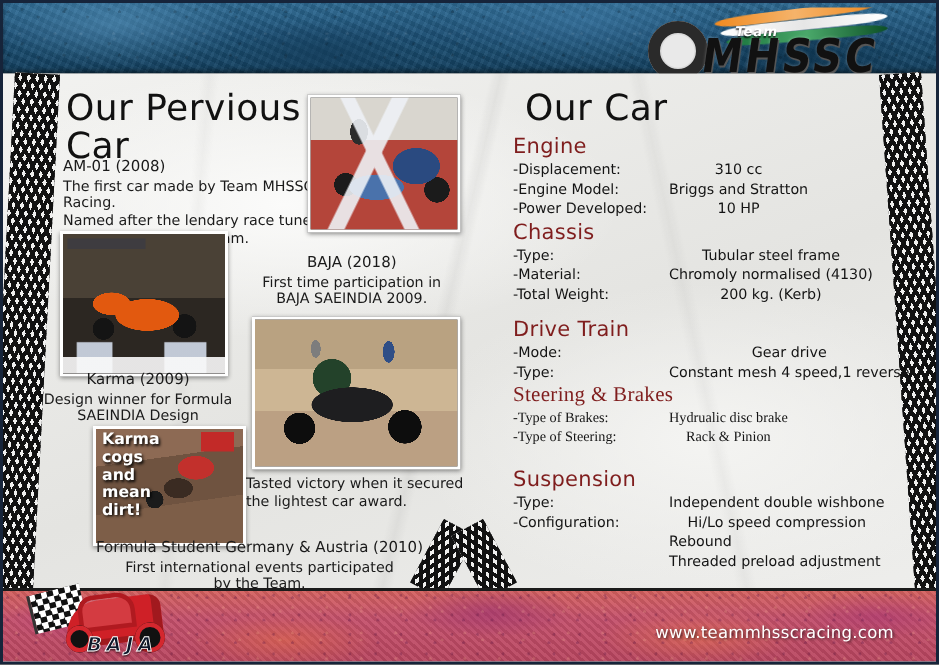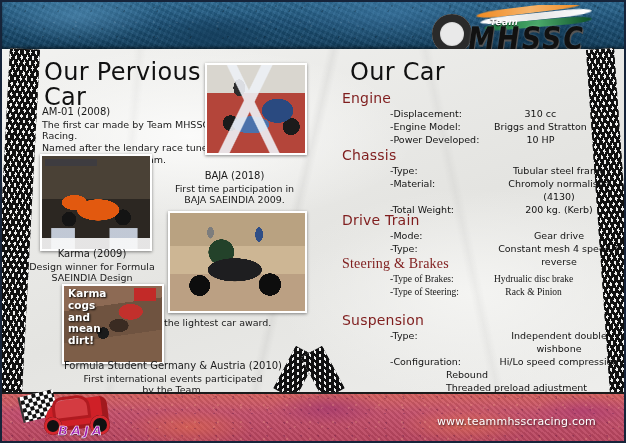--- a/index.html
+++ b/index.html
@@ -131,21 +131,21 @@
   .cap .t{font-size:10px;}
   .center{text-align:center;}
   
   .photo{position:absolute;border:2px solid #ffffff;box-shadow:0 1px 3px rgba(0,0,0,.45);overflow:hidden;background:#555;}
   .photo .inner{position:absolute;inset:0;}
   .ph-overlay{position:absolute;color:#fff;font-weight:bold;font-size:10.5px;line-height:1.12;text-shadow:1px 1px 2px #000;}
   
   .spec-group{position:absolute;left:340px;}
   .spec-h{font-size:14px;color:#7f1d1d;margin-bottom:1px;letter-spacing:.2px;}
   .spec-row{display:flex;font-size:9.5px;color:#141414;line-height:1.38;}
-  .spec-k{width:104px;flex:0 0 104px;margin-left:48px;}
+  .spec-k{width:104px;flex:0 0 104px;}
   .spec-v{flex:1;text-align:center;}
   .spec-v2{margin-left:104px;font-size:9.5px;line-height:1.38;color:#141414;}
   
   .baja{position:absolute;left:12px;bottom:2px;width:118px;height:46px;}
   .baja .car{
     position:absolute;left:30px;top:6px;width:64px;height:30px;background:#cf2027;
     border-radius:22px 8px 4px 4px;transform:rotate(-7deg);
     box-shadow:inset -6px -4px 0 rgba(0,0,0,.22);
   }
   .baja .cage{
@@ -155,21 +155,21 @@
   .baja .w{position:absolute;border-radius:50%;background:#111;box-shadow:inset 0 0 0 3px #d4272e;}
   .baja .w1{left:30px;top:24px;width:18px;height:18px;}
   .baja .w2{left:76px;top:22px;width:20px;height:20px;}
   .baja .flagchk{
     position:absolute;left:6px;top:0px;width:34px;height:26px;transform:rotate(-14deg);
     background:
       repeating-conic-gradient(#111 0% 25%, #fff 0% 50%) 0 0/8px 8px;
     border-left:2px solid #333;
   }
   .baja .word{
-    position:absolute;left:44px;bottom:1px;font-size:13px;font-weight:bold;color:#a21caf;
+    position:absolute;left:44px;bottom:1px;font-size:13px;font-weight:bold;color:#0f172a;
     letter-spacing:3px;font-style:italic;
     -webkit-text-stroke:.6px #fff;text-shadow:0 1px 1px rgba(0,0,0,.5);
   }
   .site{
     position:absolute;right:28px;bottom:13px;color:#fff;font-size:11px;
     text-shadow:1px 1px 2px rgba(0,0,0,.65);letter-spacing:.2px;
   }
 </style>
 </head>
 <body>
@@ -257,20 +257,21 @@
     <div class="inner" style="background:
         radial-gradient(ellipse 42px 18px at 48% 58%, #1e1e20 0 64%, transparent 65%),
         radial-gradient(ellipse 22px 22px at 38% 40%, #23422a 0 58%, transparent 59%),
         radial-gradient(circle 14px at 22% 74%, #0d0d0d 0 74%, transparent 75%),
         radial-gradient(circle 15px at 74% 73%, #0d0d0d 0 74%, transparent 75%),
         radial-gradient(ellipse 6px 11px at 66% 22%, #2f4e86 0 65%, transparent 66%),
         radial-gradient(ellipse 5px 9px at 30% 20%, #7d7d7d 0 65%, transparent 66%);"></div>
   </div>
 
   <div class="cap" style="left:162px;top:315px;width:155px;">
+    <div>Tasted victory when it secured</div>
     <div>the lightest car award.</div>
   </div>
 
   <div class="photo" style="left:60px;top:282px;width:98px;height:76px;">
     <div class="inner" style="background:linear-gradient(172deg,#8d6a54 0 28%, #6f5340 28% 64%, #7d5e48 64% 100%);"></div>
     <div class="inner" style="background:
         radial-gradient(ellipse 20px 13px at 68% 34%, #c2302c 0 60%, transparent 61%),
         radial-gradient(ellipse 16px 11px at 56% 52%, #3a2b22 0 60%, transparent 61%),
         radial-gradient(circle 8px at 40% 62%, #1b1b1b 0 72%, transparent 73%);"></div>
     <div style="position:absolute;right:6px;top:2px;width:22px;height:13px;background:#c22a28;"></div>

